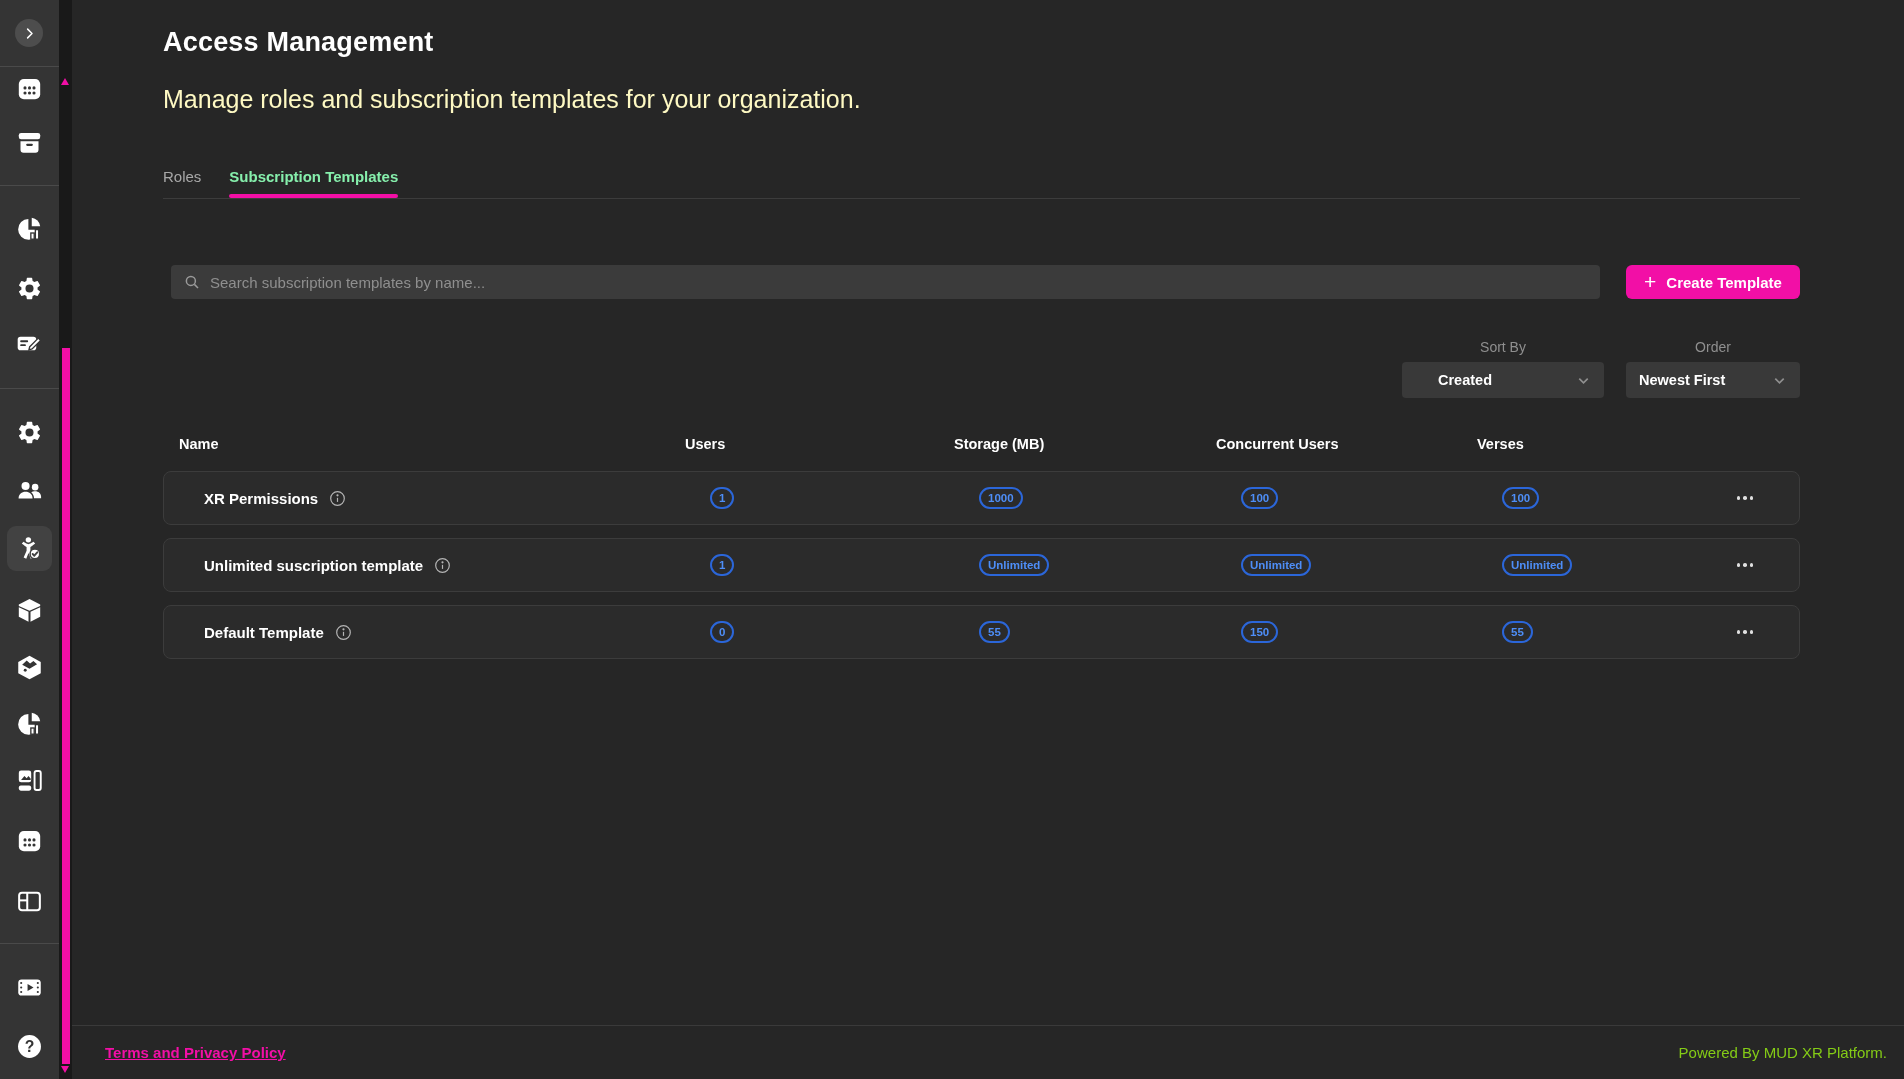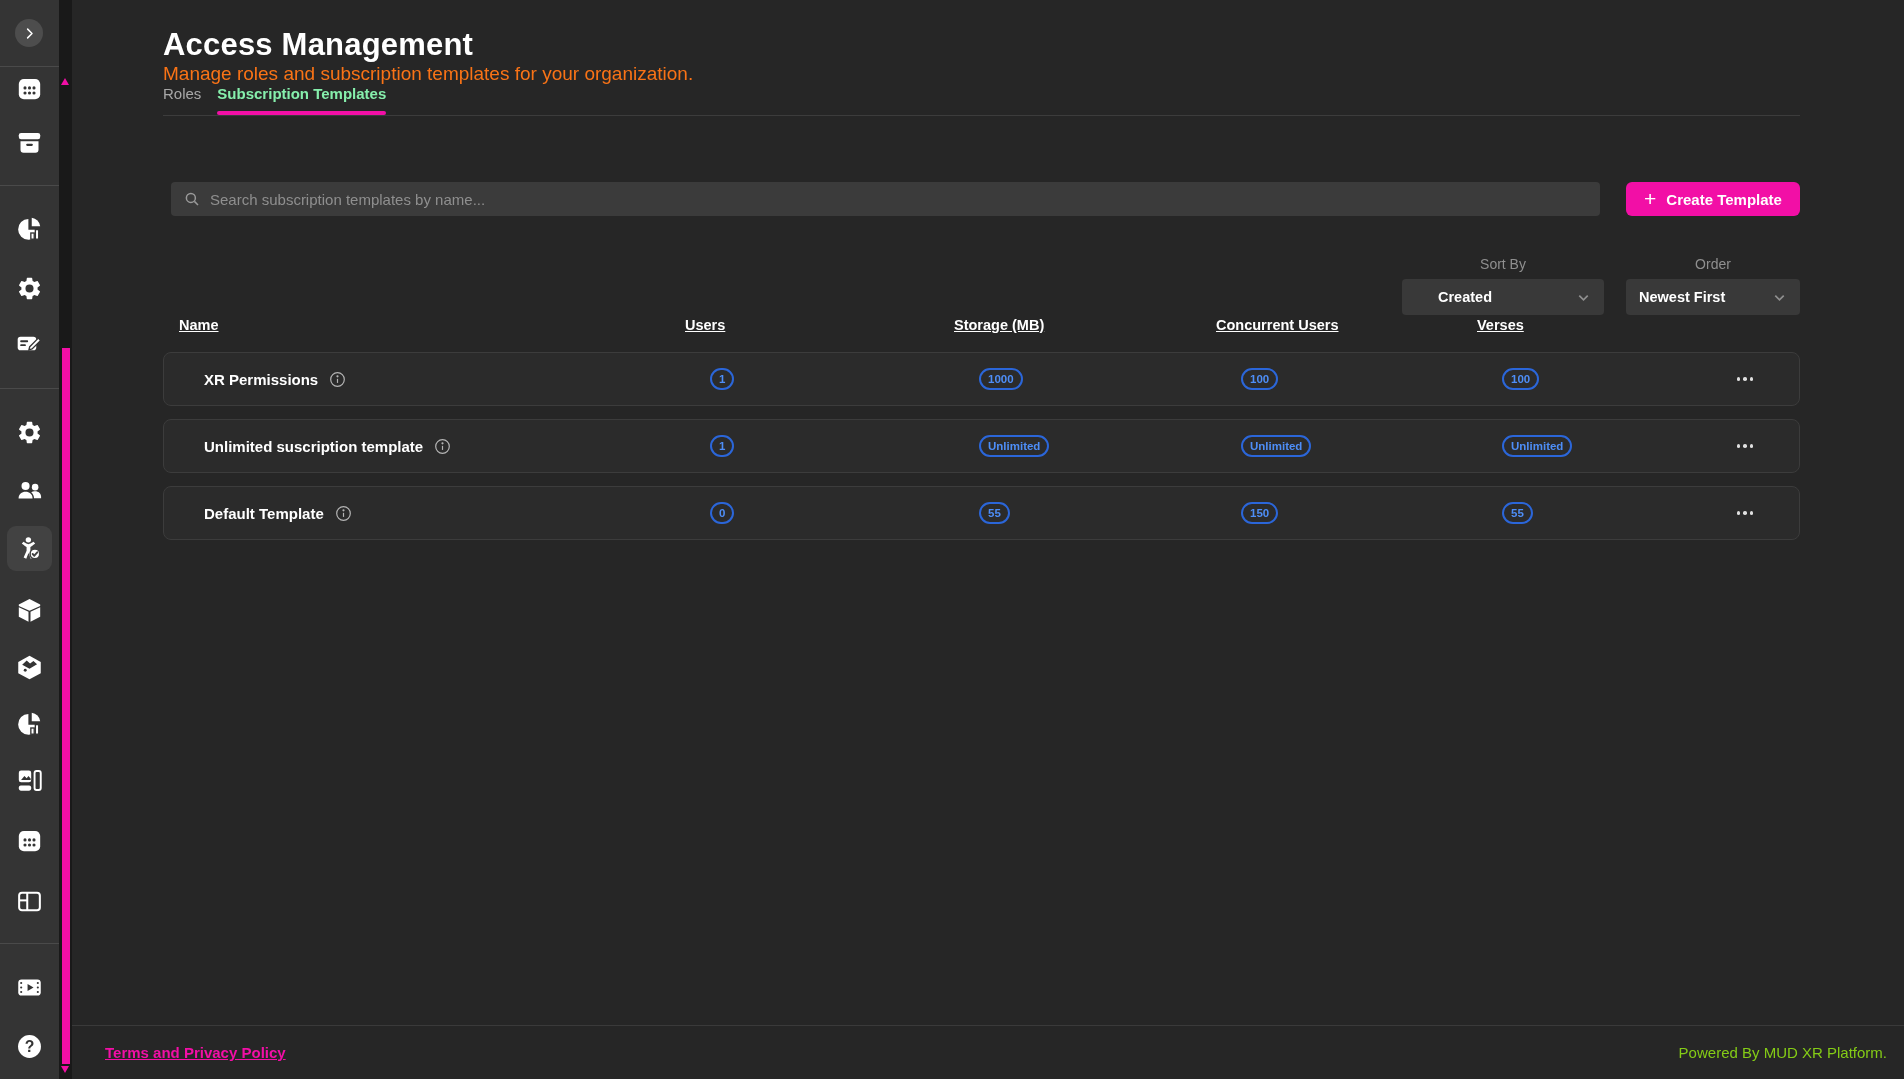--- a/index.html
+++ b/index.html
@@ -18,24 +18,24 @@
   
   .scrolltrack { position:absolute; left:59px; top:0; width:13px; height:1079px; background:#191919; z-index:4; }
   .scroll-up { position:absolute; left:2px; top:78px; width:0; height:0;
                border-left:4.5px solid transparent; border-right:4.5px solid transparent; border-bottom:7px solid #f20fa6; }
   .scroll-thumb { position:absolute; left:3px; top:348px; width:8px; height:716px; background:#f20fa6; }
   .scroll-down { position:absolute; left:2px; top:1066px; width:0; height:0;
                  border-left:4.5px solid transparent; border-right:4.5px solid transparent; border-top:7px solid #f20fa6; }
 
   
   .main { position:absolute; left:72px; top:0; right:0; bottom:0; padding:0 104px 0 91px; }
-  .page-title { margin-top:27px; font-size:31px; font-weight:700; letter-spacing:.2px; }
-  .page-subtitle { font-size:19px; color:#f97316; font-weight:400; }
-
-  .tabs { display:flex; gap:16px; }
+  .page-title { margin-top:27px; font-size:27px; font-weight:700; letter-spacing:.2px; }
+  .page-subtitle { margin-top:27px; font-size:25px; color:#fef9c3; font-weight:400; }
+
+  .tabs { display:flex; gap:28px; margin-top:54px; }
   .tab { font-size:15px; color:#a8a8a8; padding-bottom:13px; cursor:pointer; position:relative; }
   .tab.active { color:#86efac; font-weight:700; }
   .tab.active::after { content:""; position:absolute; left:0; right:0; bottom:0; height:4px; border-radius:3px; background:#f20fa6; }
   .tabs-divider { height:1px; background:#3c3c3c; }
 
   .toolbar { display:flex; margin-top:66px; gap:26px;padding-left:8px; }
   .search { flex:1; height:34px; background:#3b3b3b; border-radius:4px; display:flex; align-items:center; padding:0 12px; gap:9px; }
   .search svg { flex:0 0 auto; }
   .search input { flex:1; background:transparent; border:none; outline:none; color:#e8e8e8; font-size:15px; font-family:"Liberation Sans", sans-serif; }
   .search input::placeholder { color:#8f8f8f; }
@@ -46,21 +46,21 @@
 
   .filters { display:flex; justify-content:flex-end; gap:22px; margin-top:40px; }
   .filter-label { font-size:14px; color:#8f8f8f; margin-bottom:7px;text-align:center; }
   .select { height:36px; background:#393939; border-radius:4px; display:flex; align-items:center;
             justify-content:space-between; padding:0 13px; cursor:pointer; }
   .select .sel-value { font-size:14.5px; font-weight:700; color:#fff; }
   .fg-sort .select { width:202px;padding-left:36px; }
   .fg-order .select { width:174px; }
 
   .grid-cols { display:grid; grid-template-columns:506px 269px 262px 261px 1fr 60px; align-items:center; padding:0 24px 0 16px; }
-  .thead { height:20px;text-decoration:underline; }
+  .thead { margin-top:36px; height:20px; }
   .th { font-size:14.5px; font-weight:700; color:#fff; }
   .table-rows { margin-top:17px; }
   .trow { height:54px; background:#2b2b2b; border:1px solid #3c3c3c; border-radius:8px; margin-bottom:13px;padding-left:40px; }
   .name-cell { display:flex; align-items:center; gap:11px; }
   .row-name { font-size:15px; font-weight:700; color:#fff; }
   .badge { display:inline-flex; align-items:center; justify-content:center; height:22px; min-width:22px;
            padding:0 7px; border:2px solid #2b66d9; border-radius:12px; color:#4e8ef7; font-size:11.5px; font-weight:700; }
   .actions-cell { display:flex; justify-content:center; }
   .dots-btn { display:flex; gap:3px; background:none; border:none; cursor:pointer; padding:6px 4px; }
   .dots-btn i { width:3.5px; height:3.5px; border-radius:50%; background:#e0e0e0; display:block; }

